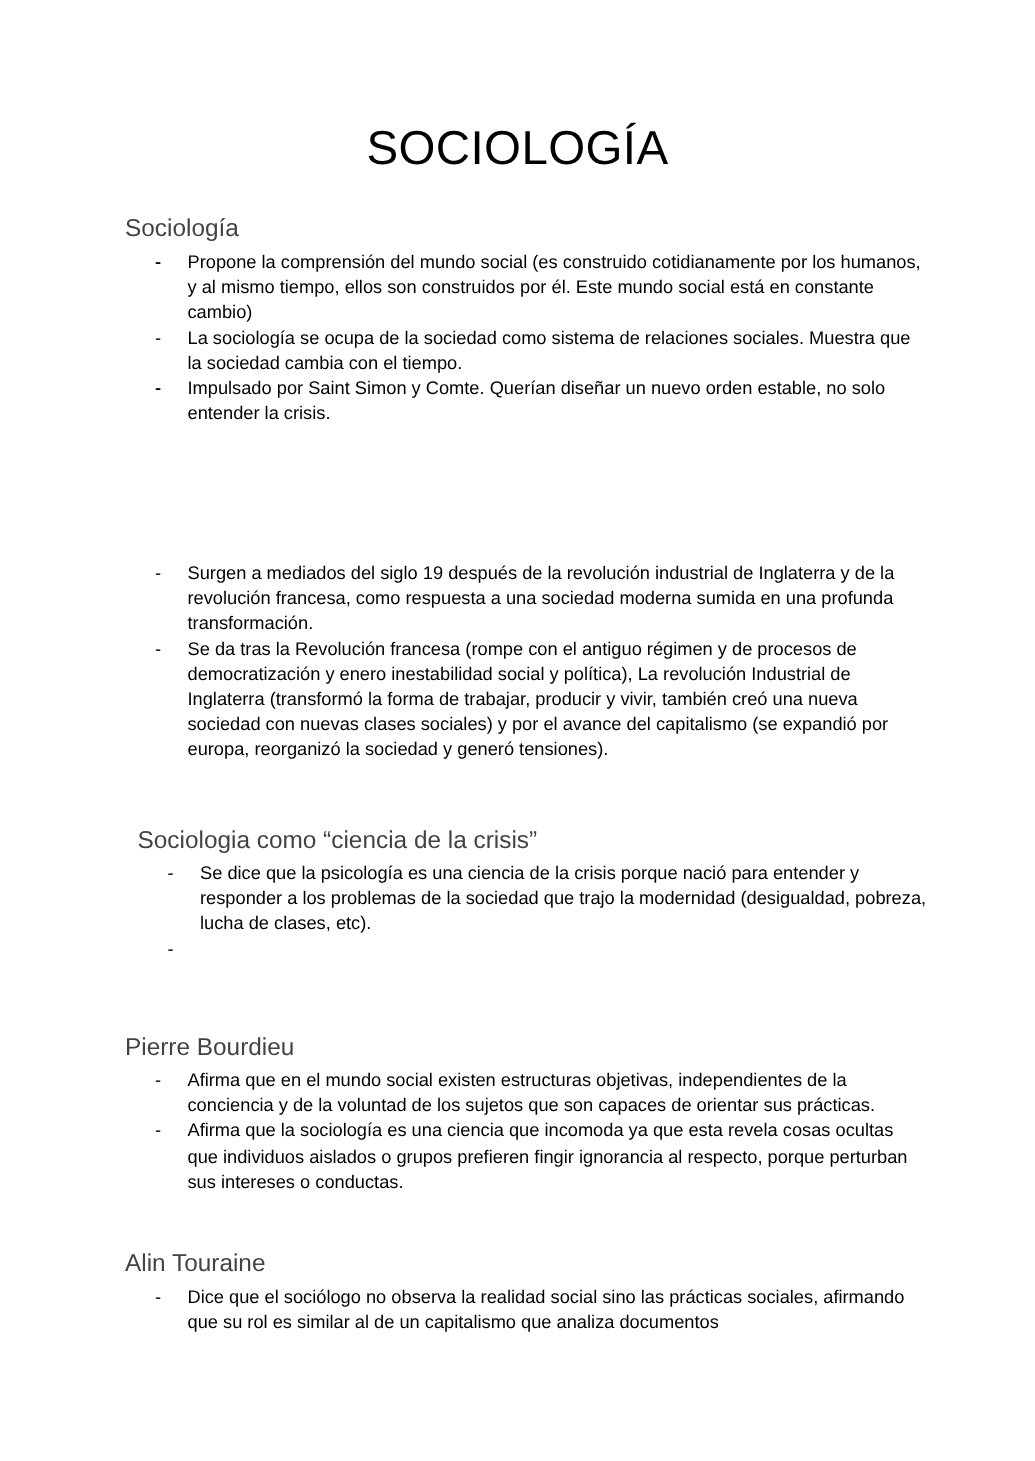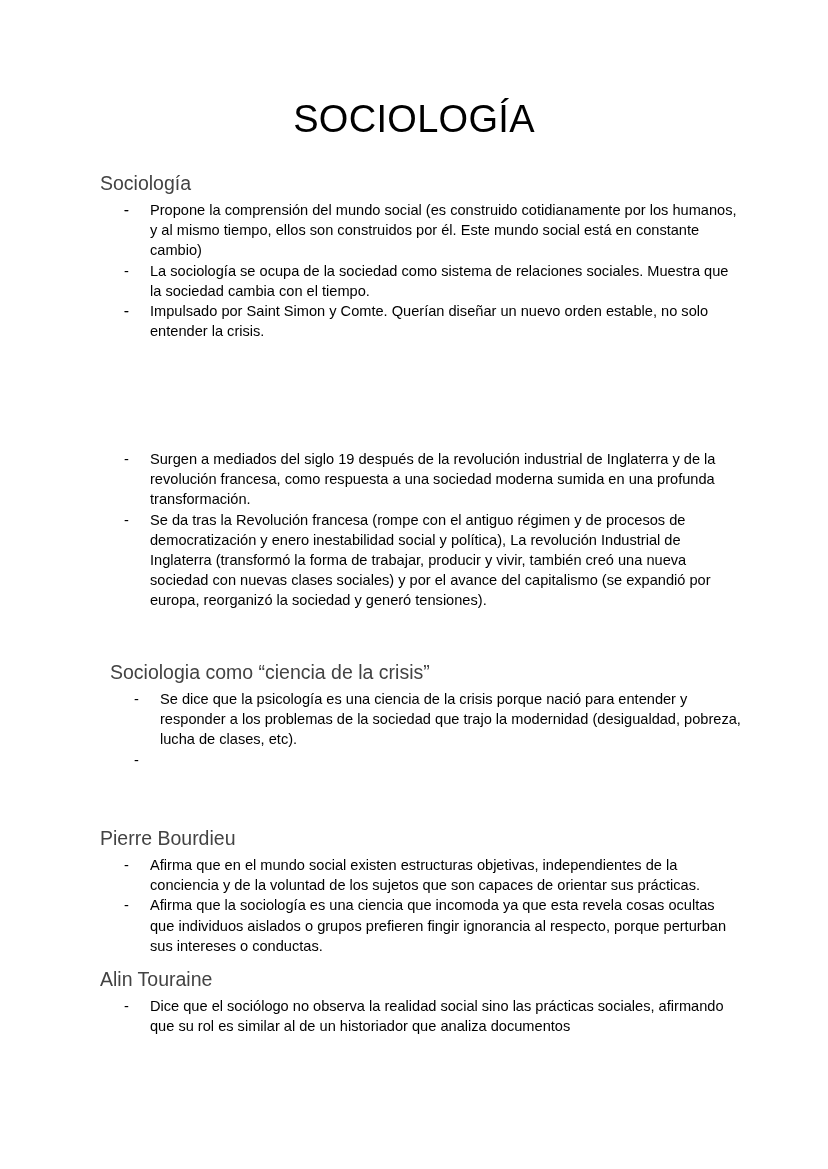--- a/index.html
+++ b/index.html
@@ -45,19 +45,19 @@
   </div>
 
   <div class="section" style="top:794px;margin-top:31px;">
     <h2>Pierre Bourdieu</h2>
     <ul>
       <li><span class="dash">-</span><span>Afirma que en el mundo social existen estructuras objetivas, independientes de la conciencia y de la voluntad de los sujetos que son capaces de orientar sus prácticas.</span></li>
       <li><span class="dash">-</span><span>Afirma que la sociología es una ciencia que incomoda ya que esta revela cosas ocultas que individuos aislados o grupos prefieren fingir ignorancia al respecto, porque perturban sus intereses o conductas.</span></li>
     </ul>
   </div>
 
-  <div class="section" style="top:966px;">
+  <div class="section" style="top:998px;">
     <h2>Alin Touraine</h2>
     <ul>
-      <li><span class="dash">-</span><span>Dice que el sociólogo no observa la realidad social sino las prácticas sociales, afirmando que su rol es similar al de un historiador que analiza documentos</span></li>
+      <li><span class="dash">-</span><span>Dice que el sociólogo no observa la realidad social sino las prácticas sociales, afirmando que su rol es similar al de un capitalismo que analiza documentos</span></li>
     </ul>
   </div>
 </div>
 
 </body></html>

